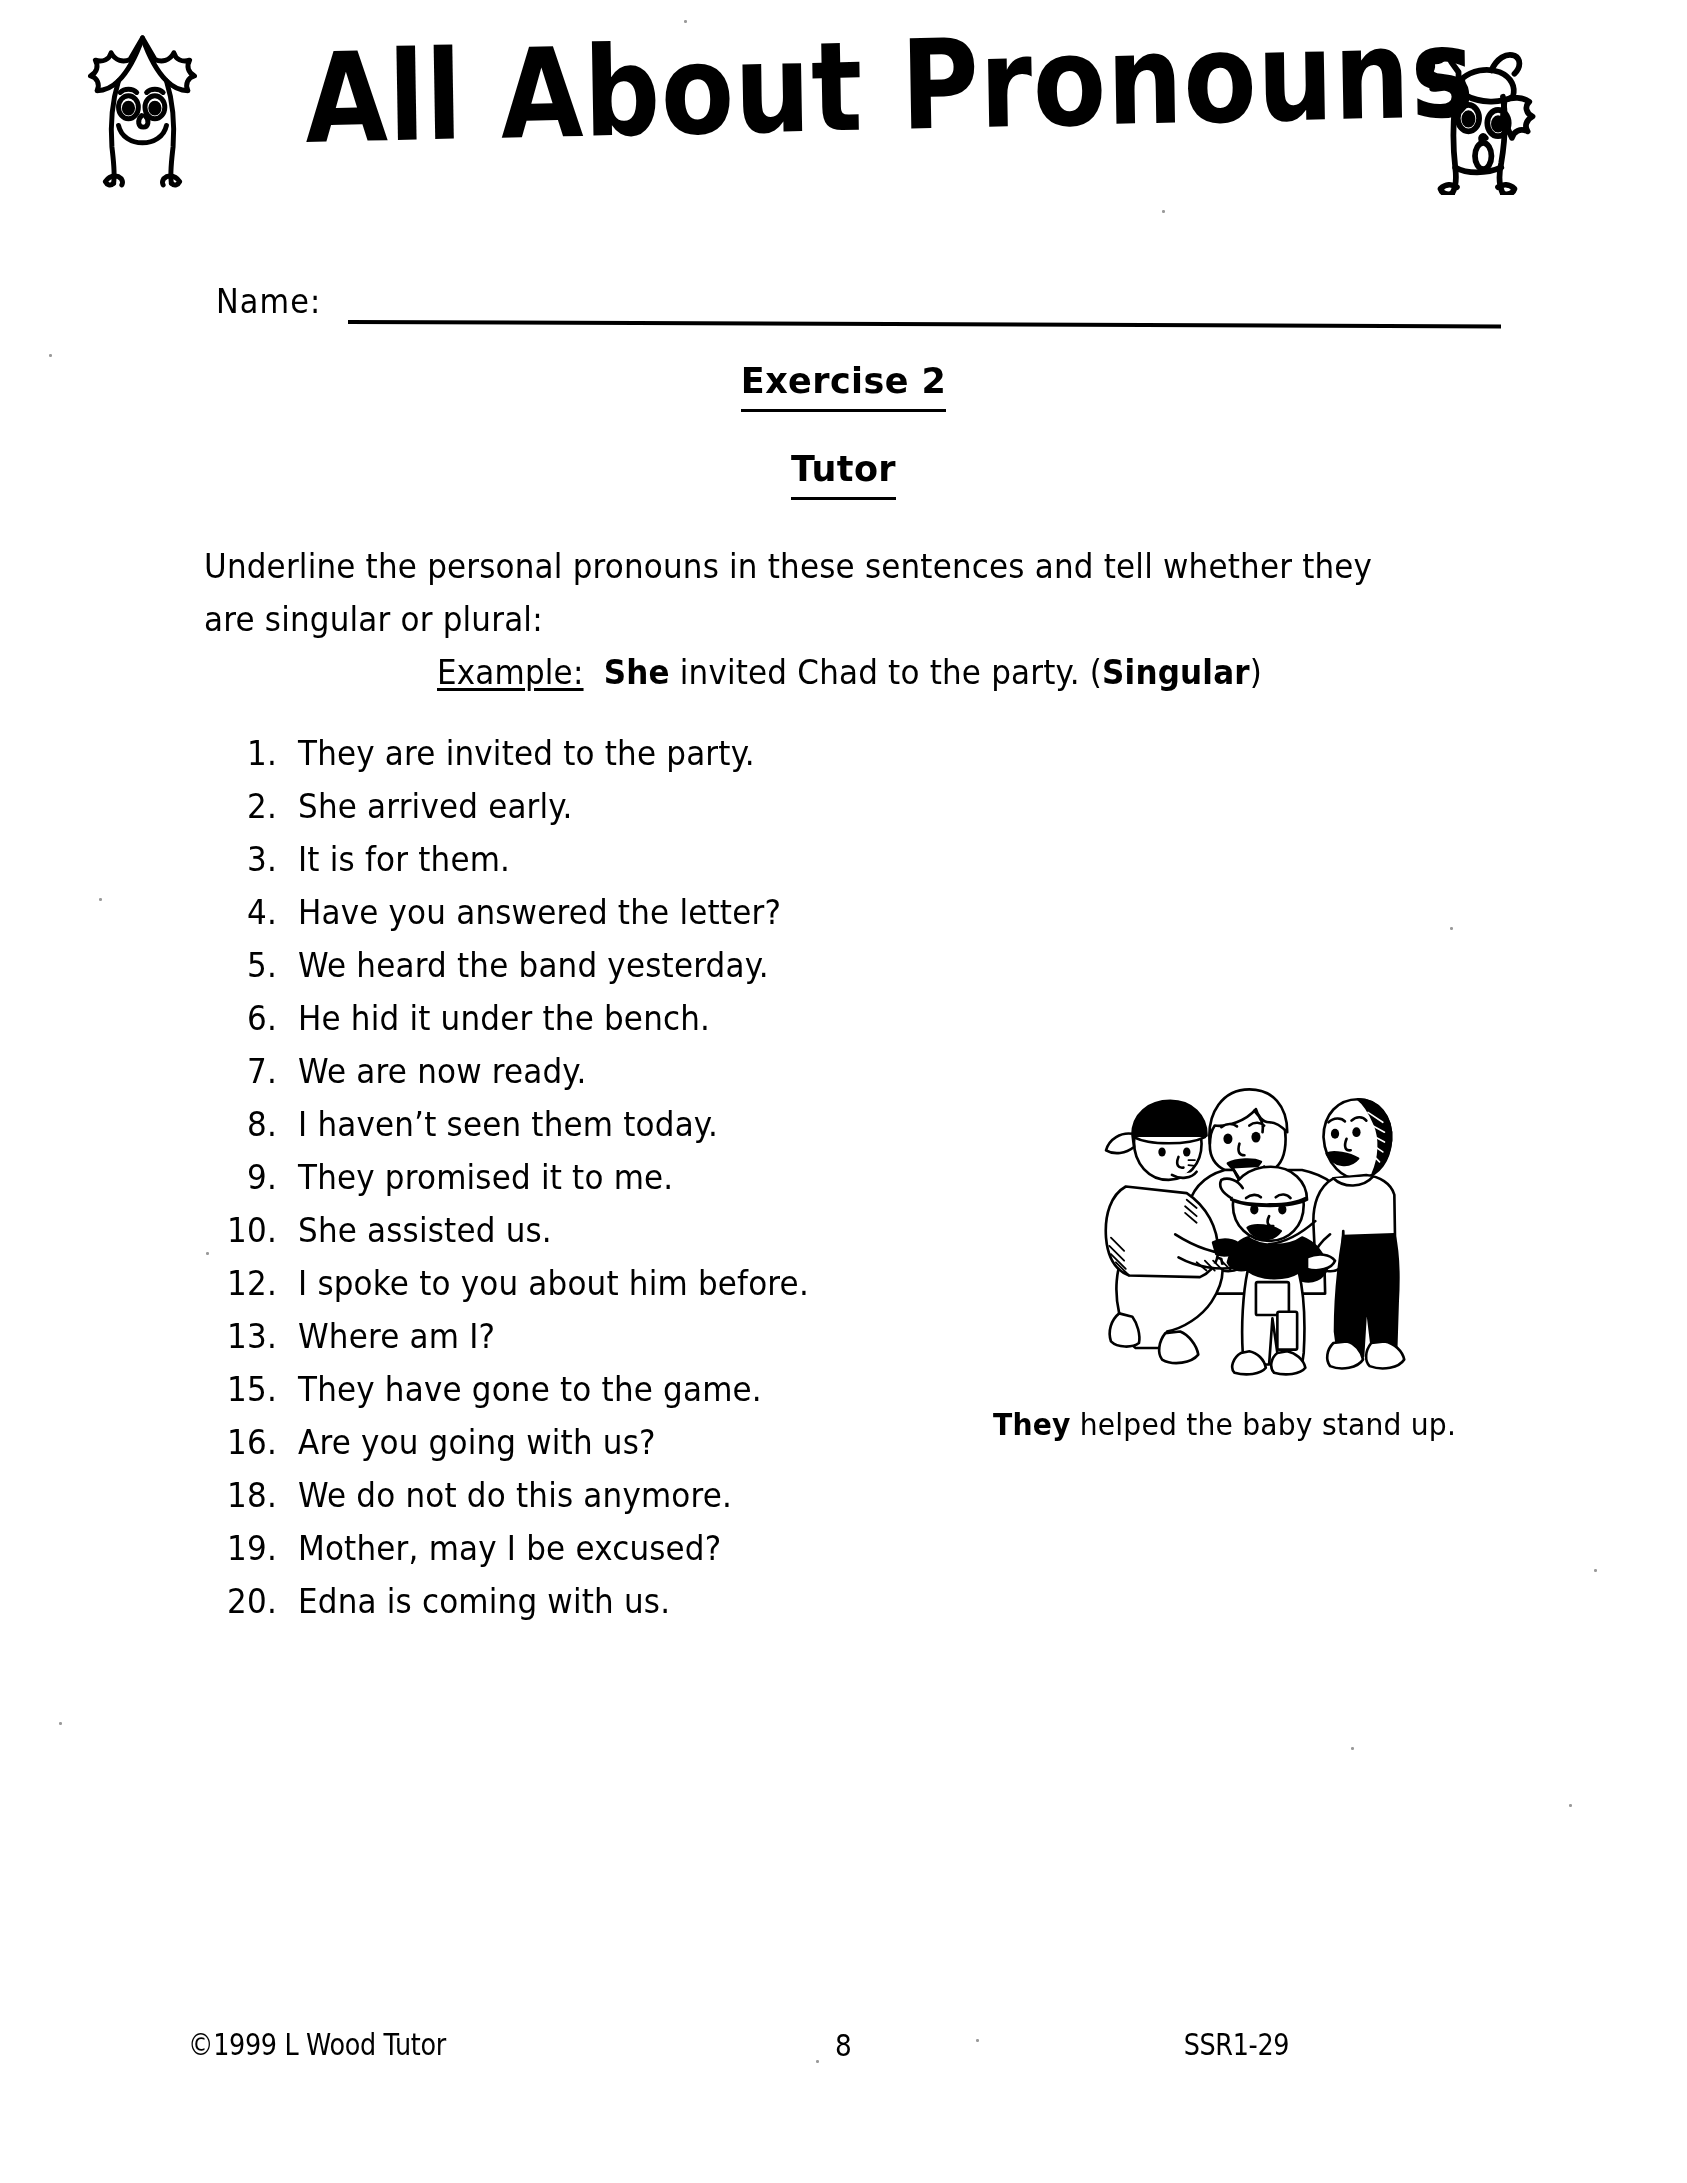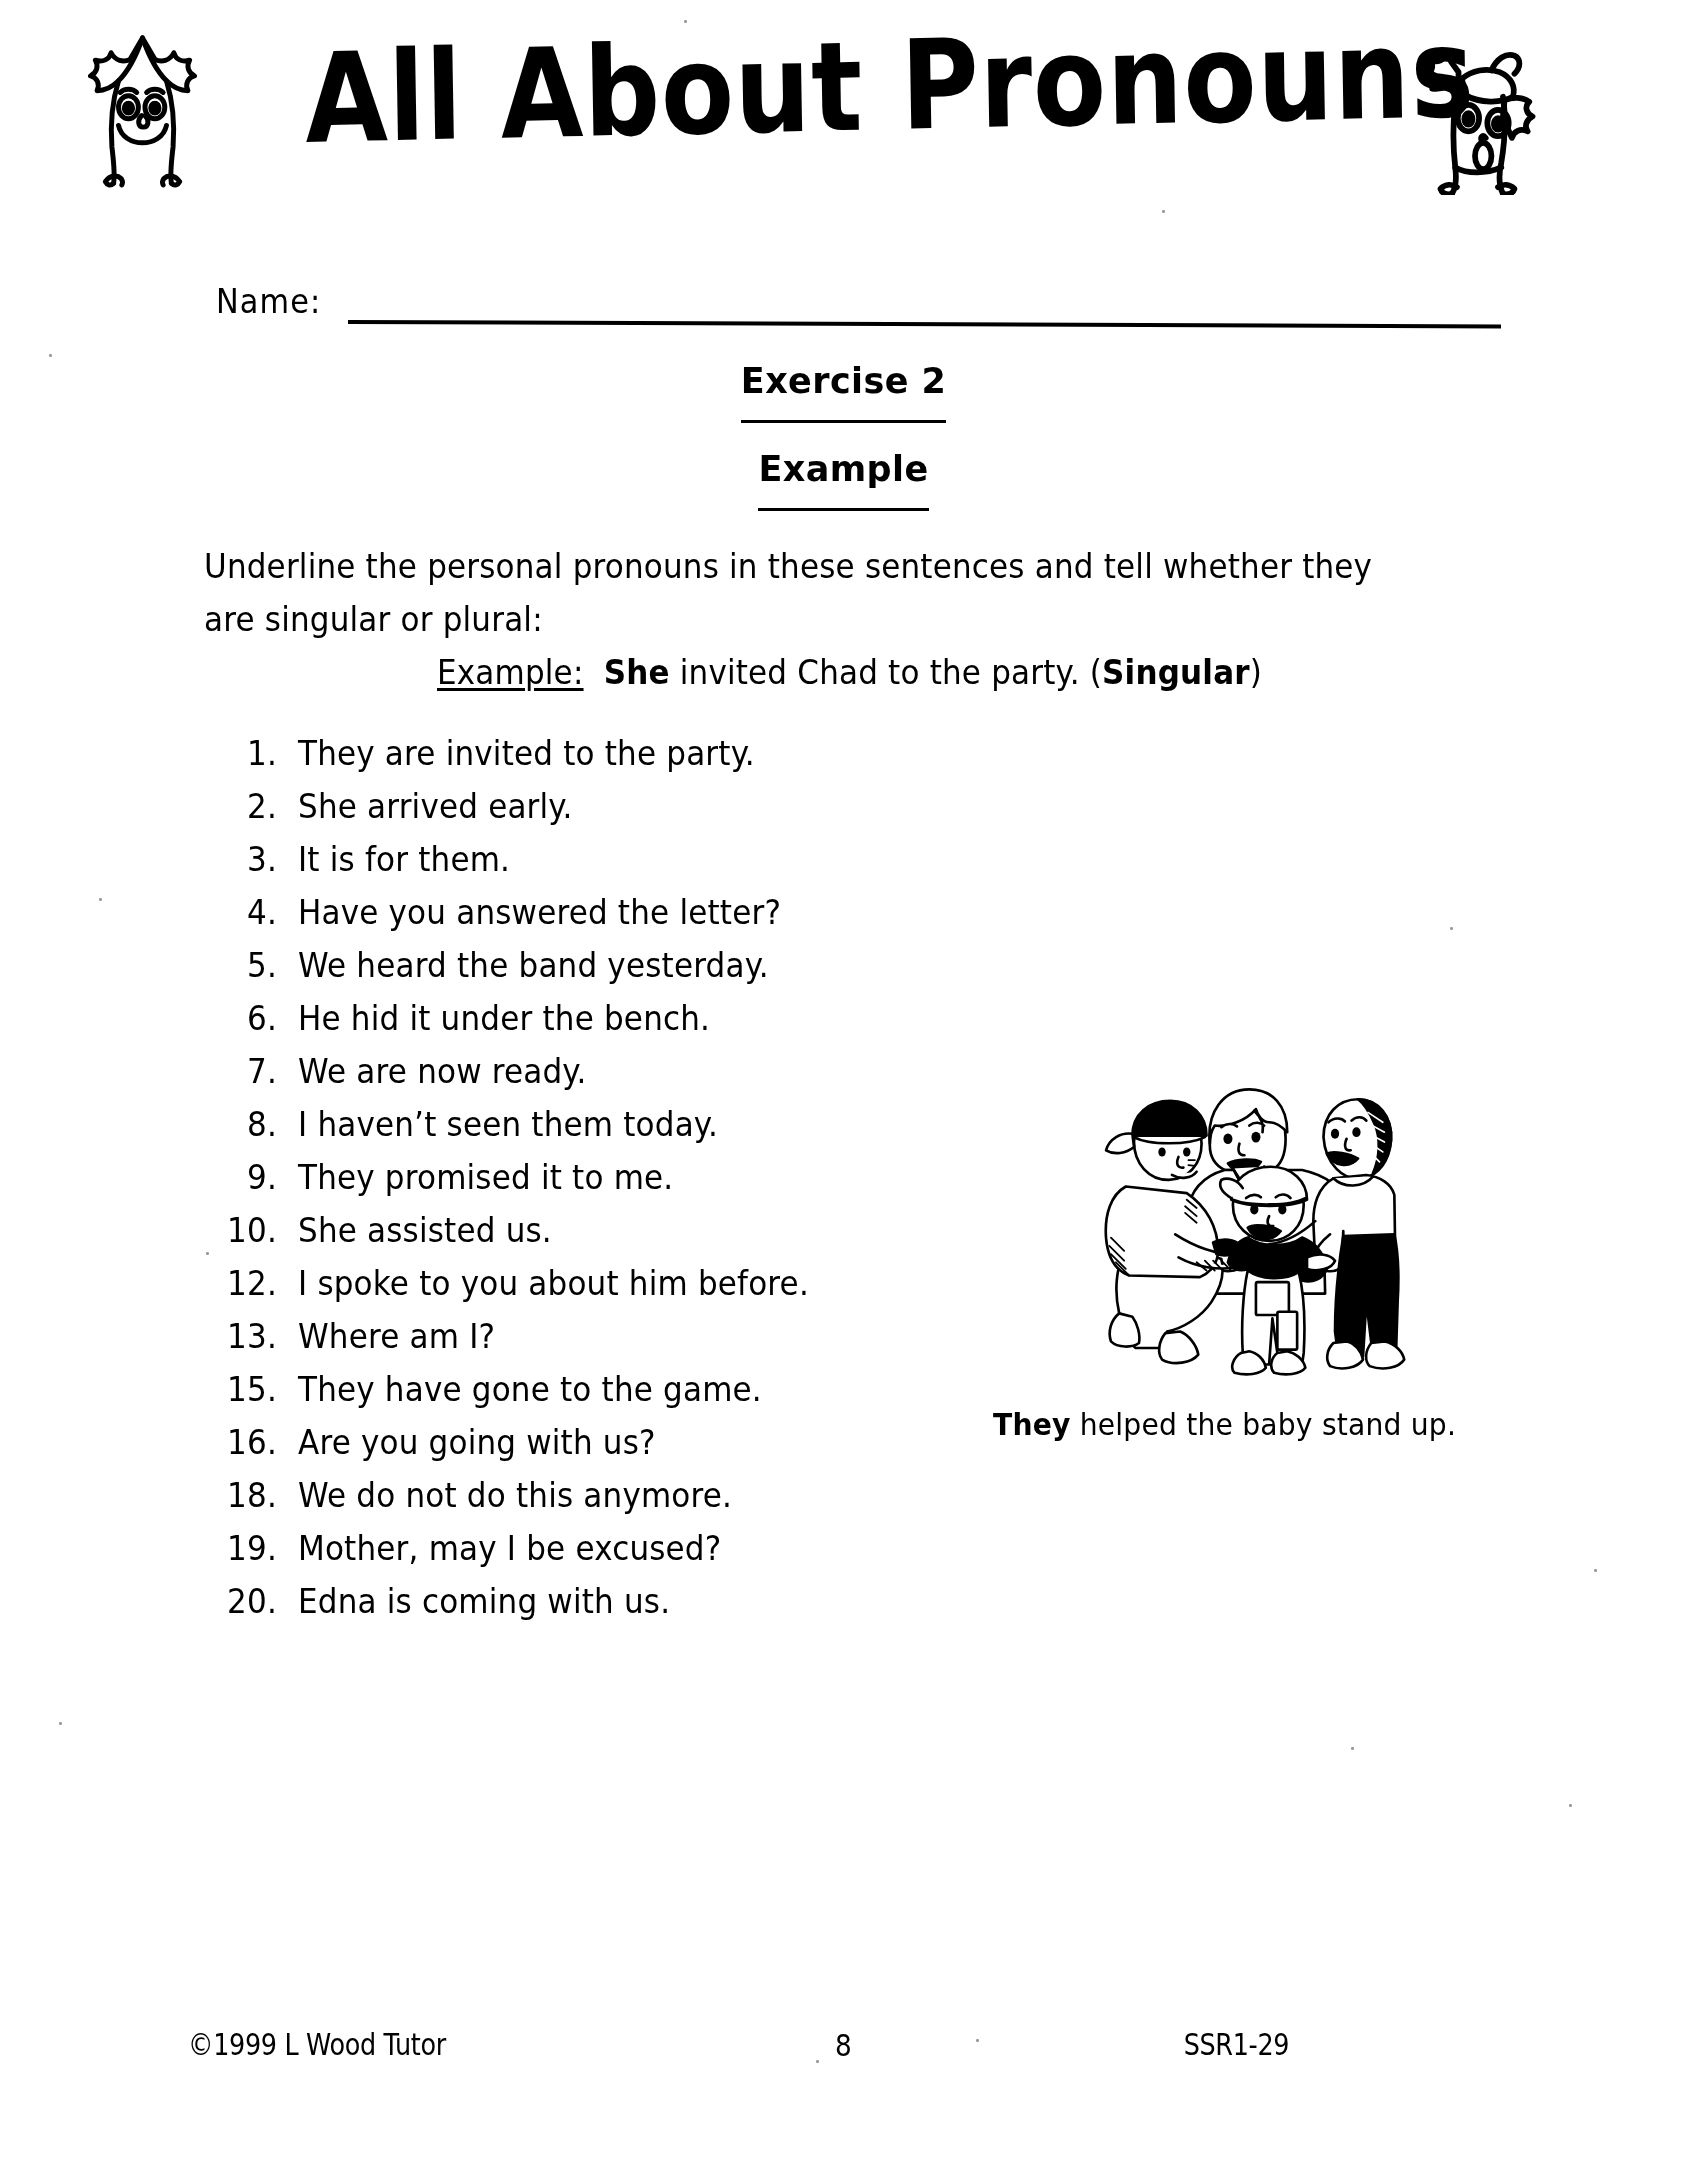--- a/index.html
+++ b/index.html
@@ -90,21 +90,21 @@
     position: absolute;
     width: 1687px;
     text-align: center;
     font-family: "DejaVu Sans", sans-serif;
     font-weight: 700;
     font-size: 35px;
     letter-spacing: 0.4px;
   }
   .heading span {
     border-bottom: 3.3px solid #000;
-    padding-bottom: 19px;
+    padding-bottom: 8px;
   }
   .heading-exercise { top: 361px; }
   .heading-number   { top: 449px; }
 
   
   .instructions {
     position: absolute;
     left: 204px;
     top: 540px;
     width: 1261px;
@@ -315,21 +315,21 @@
     <div class="name-row">
       <div class="name-label">Name:</div>
       <div class="name-rule"></div>
     </div>
   </div>
 
   <div class="heading heading-exercise">
     <span>Exercise 2</span>
   </div>
   <div class="heading heading-number">
-    <span>Example</span>
+    <span>Tutor</span>
   </div>
 
   <div class="instructions">Underline the personal pronouns in these sentences and tell whether they are singular or plural:</div>
 
   <div class="example">
     <span class="ex-word">Example:</span><span>&nbsp;&nbsp;</span><b>She</b><span> invited Chad to the party. (</span><b>Singular</b><span>)</span>
   </div>
 
   <div class="q-list" id="q-list">
       <div class="q-item">

